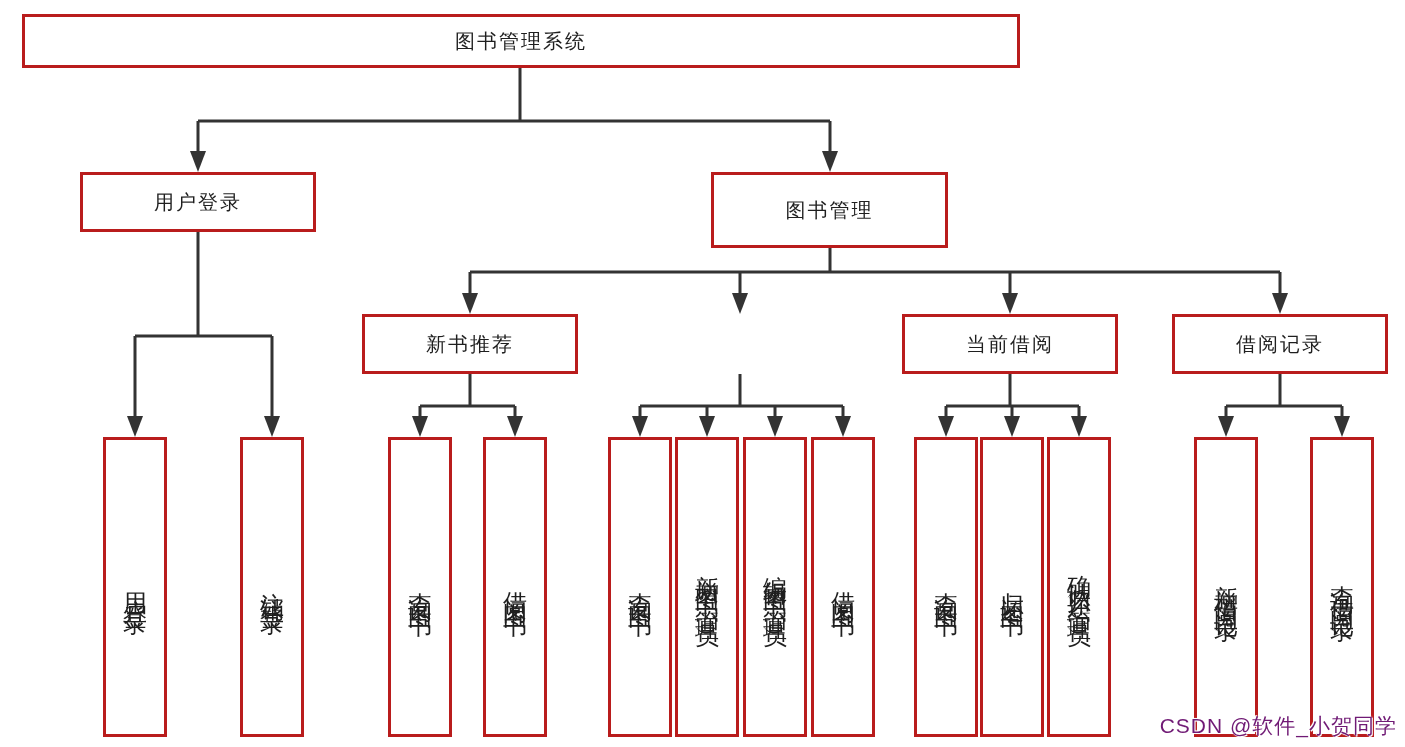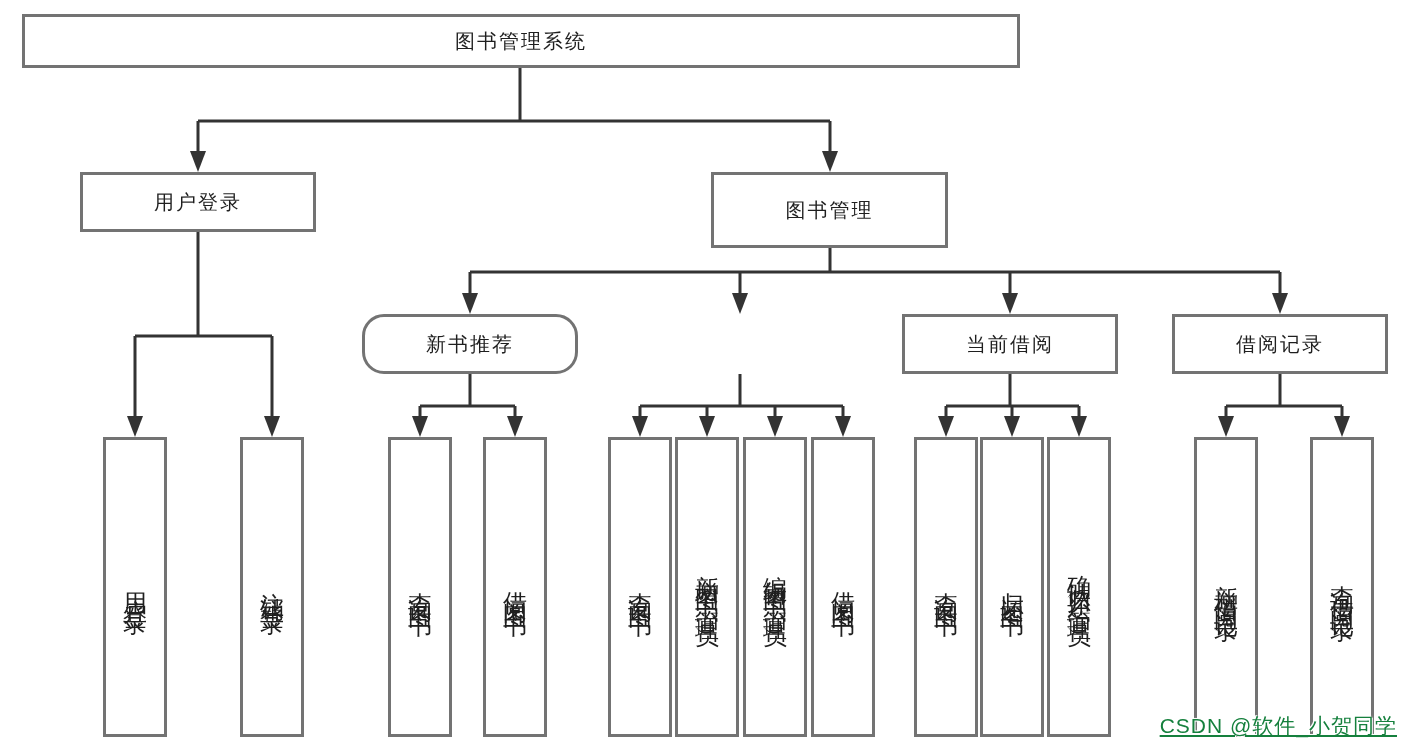--- a/index.html
+++ b/index.html
@@ -8,21 +8,21 @@
     width: 1405px;
     height: 747px;
     background: #ffffff;
     font-family: "Liberation Sans", "DejaVu Sans", sans-serif;
     overflow: hidden;
   }
   #wires { position: absolute; left: 0; top: 0; z-index: 1; }
   .box {
     position: absolute;
     box-sizing: border-box;
-    border: 3px solid #737373;
+    border: 3px solid #b91c1c;
     background: #ffffff;
     color: #1f1f1f;
     display: flex;
     align-items: center;
     justify-content: center;
     z-index: 2;
   }
   .box.h {
     font-size: 20px;
     letter-spacing: 2px;
@@ -40,25 +40,24 @@
     text-orientation: mixed;
     letter-spacing: 7px;
     max-height: 292px;
   }
   #watermark {
     position: absolute;
     top: 712px;
     right: 8px;
     z-index: 3;
     font-size: 21px;
-    color: #15803d;
+    color: #701a75;
     letter-spacing: 1px;
     text-shadow: 0 0 2px #ffffff, 1px 1px 0 #ffffff, -1px -1px 0 #ffffff;
     white-space: nowrap;
-    text-decoration: underline;
   }
 </style>
 </head>
 <body>
 
 <div id="stage">
 
   <svg id="wires" width="1405" height="747" viewBox="0 0 1405 747">
     <g stroke="#333333" stroke-width="3" fill="none">
 
@@ -97,21 +96,21 @@
       <polygon points="1218,416 1234,416 1226,437"></polygon>
       <polygon points="1334,416 1350,416 1342,437"></polygon>
     </g>
   </svg>
 
   <div class="box h" style="left:22px; top:14px; width:998px; height:54px;">图书管理系统</div>
 
   <div class="box h" style="left:80px; top:172px; width:236px; height:60px;">用户登录</div>
   <div class="box h" style="left:711px; top:172px; width:237px; height:76px;">图书管理</div>
 
-  <div class="box h" style="left:362px; top:314px; width:216px; height:60px;border-radius:22px;">新书推荐</div>
+  <div class="box h" style="left:362px; top:314px; width:216px; height:60px;">新书推荐</div>
   <div class="box h" style="left:1172px; top:314px; width:216px; height:60px;">借阅记录</div>
   <div class="box h" style="left:902px; top:314px; width:216px; height:60px;">当前借阅</div>
 
   <div class="box v" style="left:103px;">
     <span class="vtext">用户登录</span>
   </div>
   <div class="box v" style="left:240px;">
     <span class="vtext">注销登录</span>
   </div>
 

